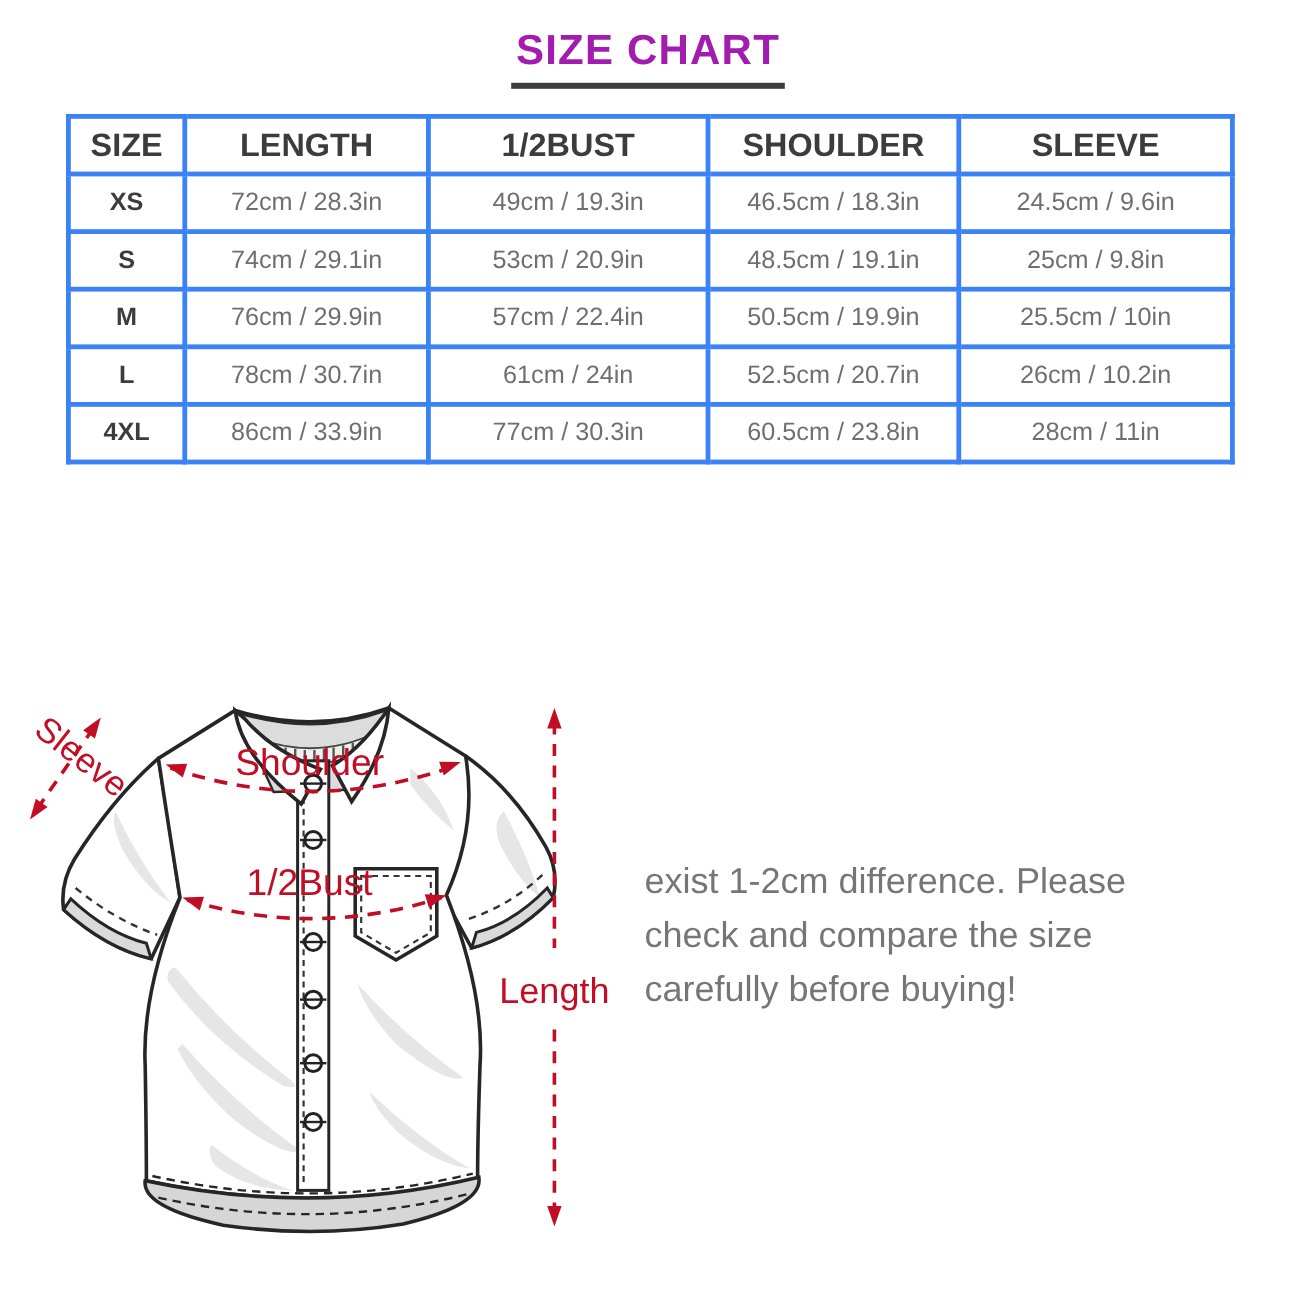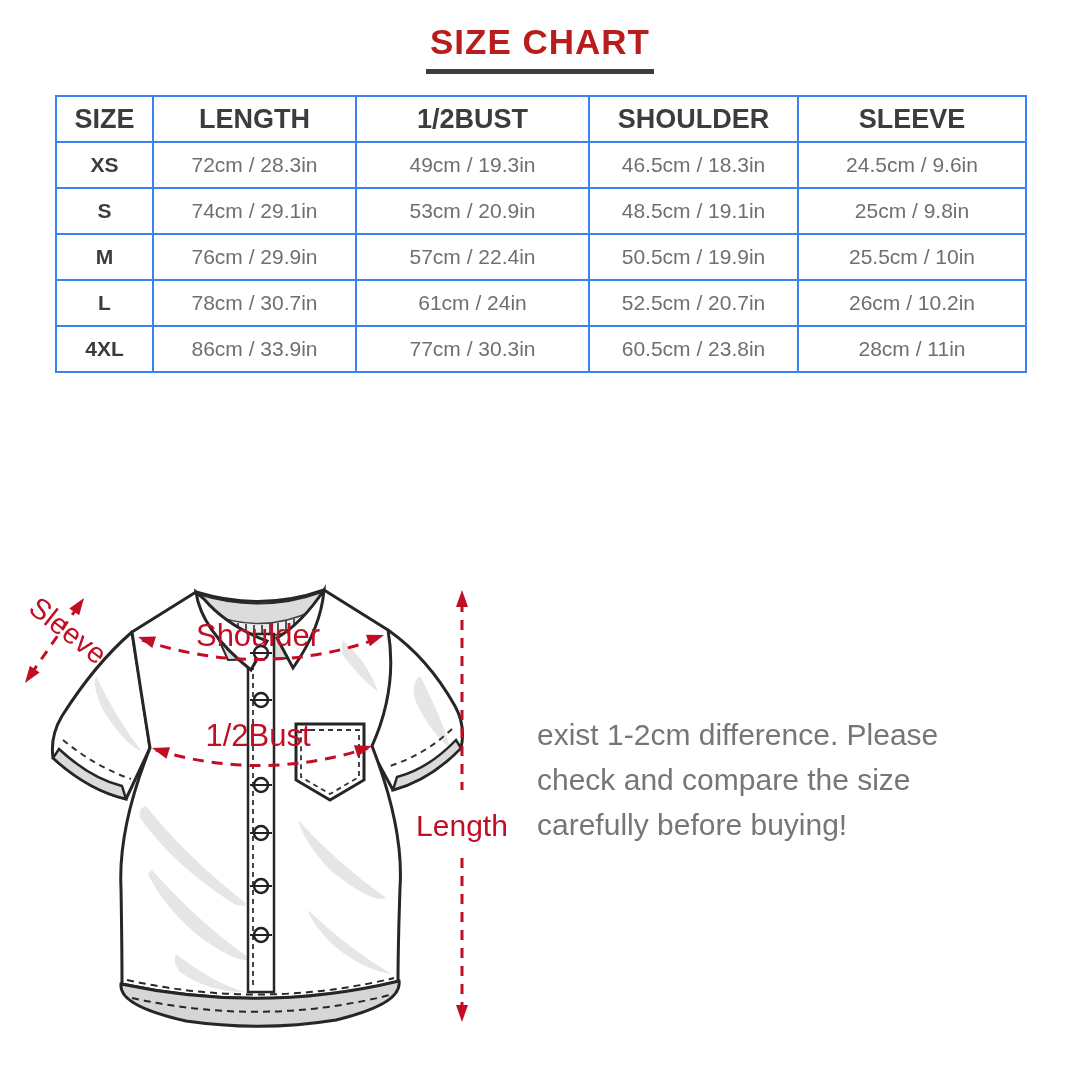--- a/index.html
+++ b/index.html
@@ -3,30 +3,30 @@
 <meta charset="utf-8">
 <style>
   html,body { margin:0; padding:0; }
   body {
     width:1080px; height:1080px; background:#ffffff; position:relative;
     overflow:hidden; font-family:"Liberation Sans", sans-serif;
   }
   
   .title-wrap { position:absolute; top:22px; left:0; width:1080px; text-align:center; }
   .title-wrap span {
-    display:inline-block; font-size:35px; font-weight:bold; color:#b91c1c;
+    display:inline-block; font-size:35px; font-weight:bold; color:#a21caf;
     letter-spacing:1px; border-bottom:5px solid #3d3d3d; padding:0 4px 7px 4px;
   }
   
   table.size-table {
     position:absolute; left:55px; top:95px; width:970px;
     border-collapse:collapse; table-layout:fixed;
   }
   .size-table th, .size-table td {
-    border:2px solid #3b82f6; text-align:center; vertical-align:middle;
+    border:4px solid #3b82f6; text-align:center; vertical-align:middle;
     height:44px; padding:0; white-space:nowrap;
   }
   .size-table th { font-size:27px; font-weight:bold; color:#3c3c3c; }
   .size-table td { font-size:21px; color:#6f6f6f; font-weight:normal; }
   .size-table td.size-cell { font-weight:bold; color:#3c3c3c; }
   
   .diagram { position:absolute; left:0px; top:568px; width:520px; height:500px; }
   
   .note {
     position:absolute; left:537px; top:712px; width:500px;

